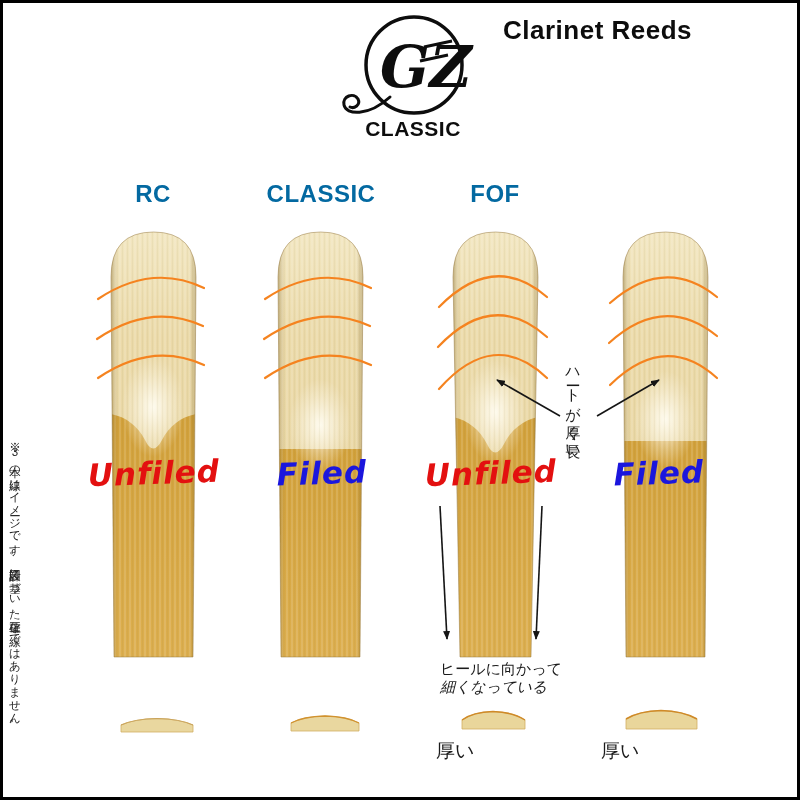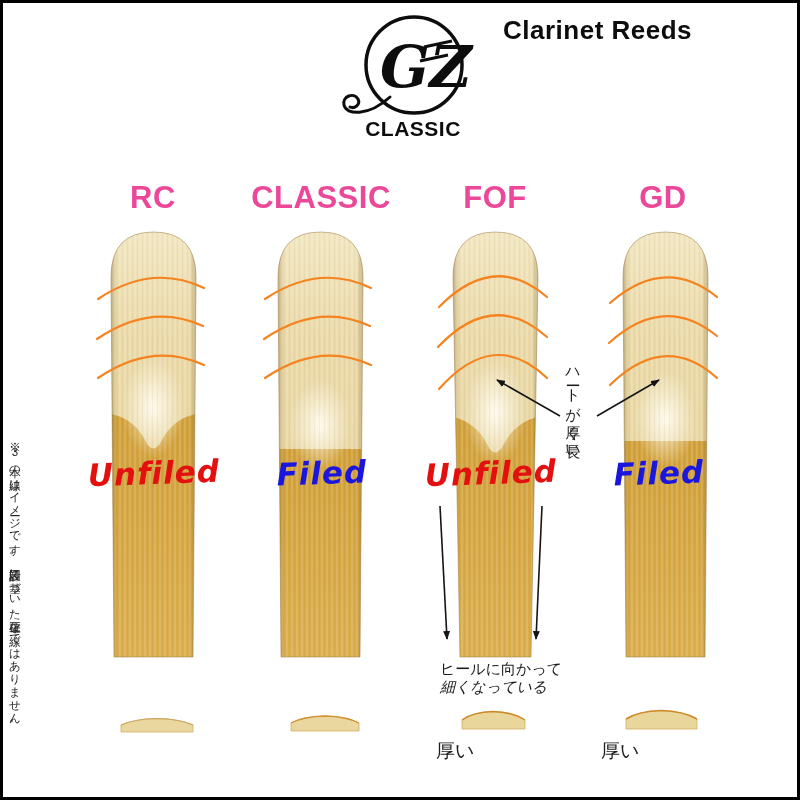--- a/index.html
+++ b/index.html
@@ -12,21 +12,21 @@
   .page-title{
     top:12px;left:500px;width:278px;text-align:left;
     font-size:26px;font-weight:bold;letter-spacing:0.5px;color:#0d0d0d;
   }
   .brand-name{
     top:114px;left:328px;width:164px;text-align:center;
     font-size:21px;font-weight:bold;letter-spacing:0.5px;color:#0d0d0d;
   }
   .model-label{
     top:177px;height:30px;text-align:center;
-    font-size:31px;font-weight:bold;color:#ec4899;letter-spacing:0.5px;
+    font-size:24px;font-weight:bold;color:#0369a1;letter-spacing:0.5px;
   }
   .cut-label{
     top:452px;height:44px;text-align:center;
     font-size:31px;font-weight:bold;font-style:italic;
     transform:rotate(-2deg);letter-spacing:1px;
     font-family:"DejaVu Sans",sans-serif;
   }
   .jp{font-family:"Liberation Sans",sans-serif,sans-serif;}
   .vtext{
     writing-mode:vertical-rl;text-orientation:upright;
@@ -90,21 +90,20 @@
     <line x1="96" y1="38" x2="124" y2="32" stroke="#0d0d0d" stroke-width="3"></line>
     <line x1="92" y1="52" x2="120" y2="46" stroke="#0d0d0d" stroke-width="3"></line>
   </svg>
   <div class="abs brand-name">CLASSIC</div>
 
   <div class="abs page-title">Clarinet Reeds</div>
 
   <div class="abs model-label" style="left:90px;width:120px;">RC</div>
   <div class="abs model-label" style="left:430px;width:124px;">FOF</div>
   <div class="abs model-label" style="left:237px;width:162px;">CLASSIC</div>
-  <div class="abs model-label" style="left:600px;width:120px;">GD</div>
 
   <svg class="abs reed" style="left:91px;" viewBox="0 0 120 429">
     <g clip-path="url(#clipStd)" style="filter:drop-shadow(4px 3px 4px rgba(110,110,110,0.45));">
       <rect x="17" y="0" width="85" height="429" fill="url(#vampG)"></rect>
       <path d="M17,185 C32,188 44,197 51,211 Q59,228 68,211 C75,197 87,188 102,185 L102,428 L17,428 Z" fill="url(#barkG)"></path>
       <ellipse cx="59" cy="178" rx="31" ry="50" fill="url(#heartG)"></ellipse>
       <rect x="17" y="0" width="85" height="429" fill="url(#fiberP)"></rect>
       <rect x="17" y="0" width="85" height="429" fill="url(#sideG)"></rect>
     </g>
     <path d="M17,48 Q17,3 59.5,3 Q102,3 102,48 L99,428 L20,428 Z" fill="none" stroke="rgba(150,120,60,0.5)" stroke-width="1"></path>

